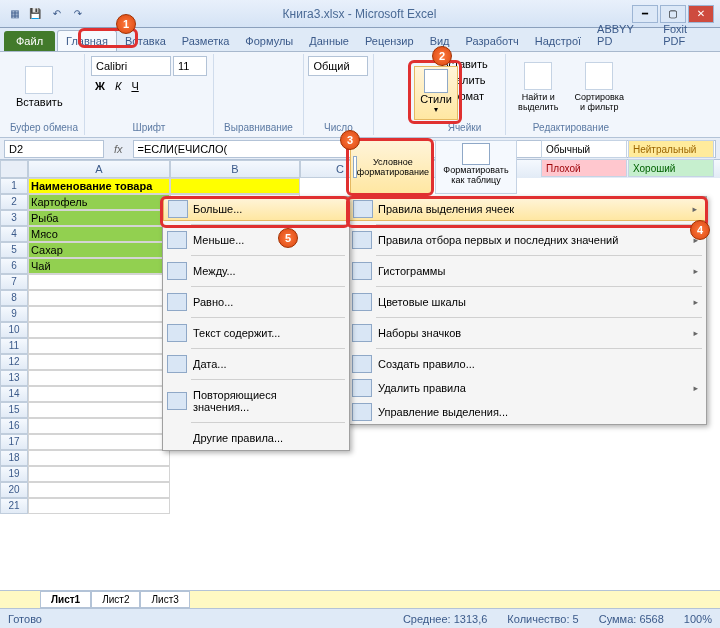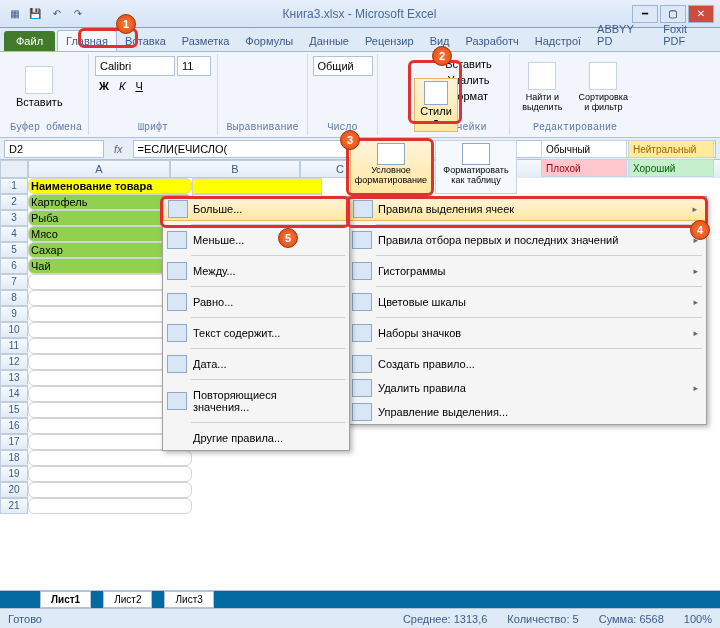--- a/index.html
+++ b/index.html
@@ -13,21 +13,21 @@
 .win-btn { width: 26px; height: 18px; background: #dce8f7; border: 1px solid #9db5d4; display: flex; align-items: center; justify-content: center; font-size: 10px; }
 .win-btn.close { background: #ce4b3e; color: #fff; }
 
 .tabs { height: 24px; background: #dfeaf7; display: flex; align-items: flex-end; padding: 0 4px; border-bottom: 1px solid #a8b8cd; }
 .file-tab { background: #427a2b; color: #fff; padding: 4px 12px; border-radius: 3px 3px 0 0; margin-right: 2px; }
 .tab { padding: 4px 8px; color: #3b5a8a; cursor: pointer; }
 .tab.active { background: #f5f9fe; border: 1px solid #a8b8cd; border-bottom: none; border-radius: 3px 3px 0 0; }
 
 .ribbon { height: 86px; background: #f2f6fc; border-bottom: 1px solid #b3c3d7; display: flex; padding: 2px 4px; position: relative; }
 .group { border-right: 1px solid #d0dcec; padding: 2px 6px; display: flex; flex-direction: column; justify-content: space-between; }
-.group-label { font-size: 10px; color: #5c7aa3; text-align: center; font-family: Liberation Mono, monospace; }
+.group-label { font-size: 10px; color: #5c7aa3; text-align: center; }
 .group-content { display: flex; align-items: center; gap: 4px; height: 62px; }
 .big-btn { display: flex; flex-direction: column; align-items: center; padding: 2px 6px; gap: 2px; cursor: pointer; }
 .big-btn .icon { width: 28px; height: 28px; border: 1px solid #c5d3e4; background: #fff; }
 .small-btn { padding: 2px 4px; display: flex; align-items: center; gap: 2px; cursor: pointer; }
 .font-combo { width: 80px; height: 20px; border: 1px solid #b3c3d7; background: #fff; padding: 0 4px; display: flex; align-items: center; }
 
 .cell-ref-bar { height: 22px; background: #e8eef7; border-bottom: 1px solid #b3c3d7; display: flex; align-items: center; }
 .name-box { width: 100px; height: 18px; background: #fff; border: 1px solid #b3c3d7; margin: 0 4px; padding: 0 4px; display: flex; align-items: center; }
 .formula-bar { flex: 1; height: 18px; background: #fff; border: 1px solid #b3c3d7; margin: 0 4px; padding: 0 4px; display: flex; align-items: center; }
 .fx { padding: 0 6px; font-style: italic; color: #666; }
@@ -35,25 +35,25 @@
 .sheet-area { position: relative; height: 370px; background: #fff; }
 .col-headers { display: flex; height: 18px; background: linear-gradient(#f5f9fe, #e2ebf6); }
 .corner { width: 28px; border: 1px solid #c0cddc; background: #e8eef7; }
 .col-h { border: 1px solid #c0cddc; text-align: center; font-size: 11px; color: #3b5a8a; line-height: 16px; }
 .col-h.A { width: 142px; } .col-h.B { width: 130px; } .col-h.C { width: 80px; } .col-h.D { width: 80px; }
 
 .rows { }
 .row { display: flex; height: 16px; }
 .row-h { width: 28px; border: 1px solid #c0cddc; background: linear-gradient(#f5f9fe, #e2ebf6); text-align: center; font-size: 10px; color: #3b5a8a; line-height: 14px; }
 .cell { border: 1px solid #d4d4d4; padding: 0 2px; font-size: 11px; line-height: 14px; overflow: hidden; white-space: nowrap; }
-.cell.A { width: 164px; border-radius: 6px; } .cell.B { width: 130px; }
+.cell.A { width: 142px; } .cell.B { width: 130px; }
 .cell.yellow { background: #ffff00; font-weight: bold; }
 .cell.green { background: #92d050; }
 
-.sheet-tabs { position: absolute; bottom: 20px; left: 0; right: 0; height: 18px; background: #0369a1; border-top: 1px solid #b3c3d7; display: flex; align-items: center; padding: 0 40px; gap: 12px; }
+.sheet-tabs { position: absolute; bottom: 20px; left: 0; right: 0; height: 18px; background: #fef9c3; border-top: 1px solid #b3c3d7; display: flex; align-items: center; padding: 0 40px; gap: 0; }
 .sheet-tab { padding: 2px 10px; background: #fff; border: 1px solid #b3c3d7; font-size: 10px; }
 .sheet-tab.active { font-weight: bold; background: #fff; }
 
 .statusbar { position: absolute; bottom: 0; left: 0; right: 0; height: 20px; background: #dfeaf7; border-top: 1px solid #b3c3d7; display: flex; align-items: center; padding: 0 8px; font-size: 10px; color: #3b5a8a; gap: 20px; }
 
 
 .dropdown1 { position: absolute; left: 347px; top: 196px; width: 360px; background: #f5f5f5; border: 1px solid #a0a0a0; box-shadow: 2px 2px 5px rgba(0,0,0,0.3); z-index: 20; }
 .dropdown2 { position: absolute; left: 162px; top: 196px; width: 188px; background: #f5f5f5; border: 1px solid #a0a0a0; box-shadow: 2px 2px 5px rgba(0,0,0,0.3); z-index: 30; }
 .menu-item { padding: 6px 24px 6px 30px; display: flex; align-items: center; position: relative; cursor: pointer; }
 .menu-item:hover, .menu-item.hl { background: linear-gradient(#fff4d9, #ffe7a2); border: 1px solid #e5b861; padding: 5px 23px 5px 29px; }
@@ -62,23 +62,23 @@
 .menu-arrow { position: absolute; right: 8px; font-size: 9px; color: #666; }
 
 
 .marker { position: absolute; width: 20px; height: 20px; border-radius: 50%; background: radial-gradient(#ff7a3d, #d94510); color: #fff; display: flex; align-items: center; justify-content: center; font-weight: bold; font-size: 11px; z-index: 100; border: 1px solid #a03000; }
 .red-outline { position: absolute; border: 3px solid #e03030; border-radius: 6px; z-index: 50; pointer-events: none; }
 
 .styles-panel { position: absolute; right: 6px; top: 140px; display: flex; flex-direction: column; gap: 1px; z-index: 5; }
 .style-cell { width: 86px; height: 18px; border: 1px solid #c5d3e4; padding: 0 4px; font-size: 10px; display: flex; align-items: center; }
 .style-row { display: flex; gap: 1px; padding-left: 48px; }
 
-.cond-fmt-btn { position: absolute; left: 350px; top: 140px; width: 82px; height: 54px; background: linear-gradient(#fff4d9, #ffe7a2); border: 1px solid #e5b861; display: flex; flex-direction: column; align-items: center; padding: 2px; z-index: 15; }
+.cond-fmt-btn { position: absolute; left: 350px; top: 140px; width: 82px; height: 54px; background: linear-gradient(#fff4d9, #ffe7a2); border: 1px solid #e5b861; display: flex; flex-direction: row; align-items: center; padding: 2px; z-index: 15; }
 .fmt-table-btn { position: absolute; left: 435px; top: 140px; width: 82px; height: 54px; display: flex; flex-direction: column; align-items: center; padding: 2px; z-index: 15; background: #f5f9fe; border: 1px solid #c5d3e4; }
-.styles-btn { position: absolute; left: 414px; top: 66px; width: 44px; height: 54px; background: linear-gradient(#fff4d9, #ffe7a2); border: 1px solid #e5b861; display: flex; flex-direction: column; align-items: center; padding: 2px; z-index: 15; margin-top: 12px; }
+.styles-btn { position: absolute; left: 414px; top: 66px; width: 44px; height: 54px; background: linear-gradient(#fff4d9, #ffe7a2); border: 1px solid #e5b861; display: flex; flex-direction: column; align-items: center; padding: 2px; z-index: 15; }
 </style>
 </head>
 <body>
 
 <div class="titlebar">
   <div class="qat">
     <div class="qat-btn">▦</div>
     <div class="qat-btn">💾</div>
     <div class="qat-btn">↶</div>
     <div class="qat-btn">↷</div>

